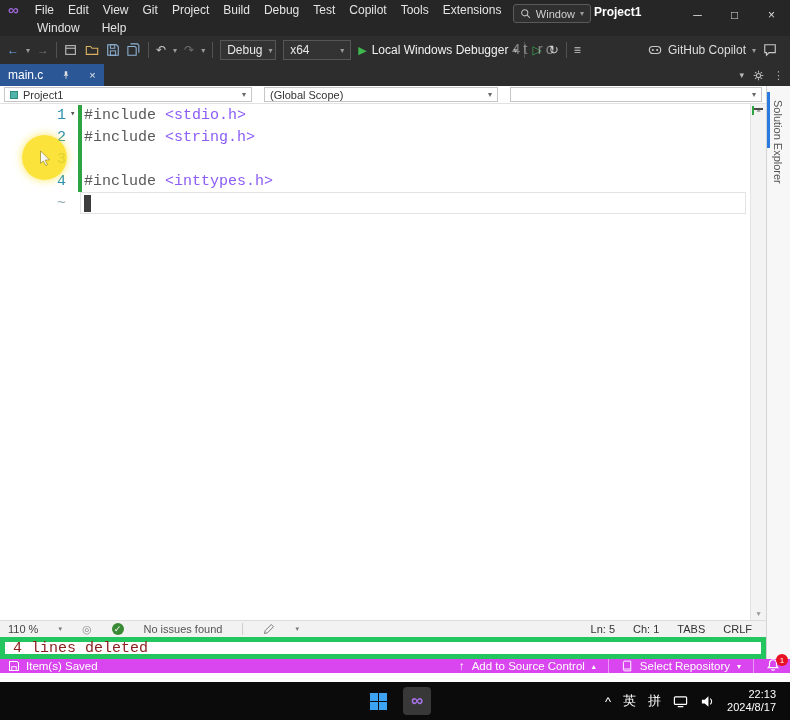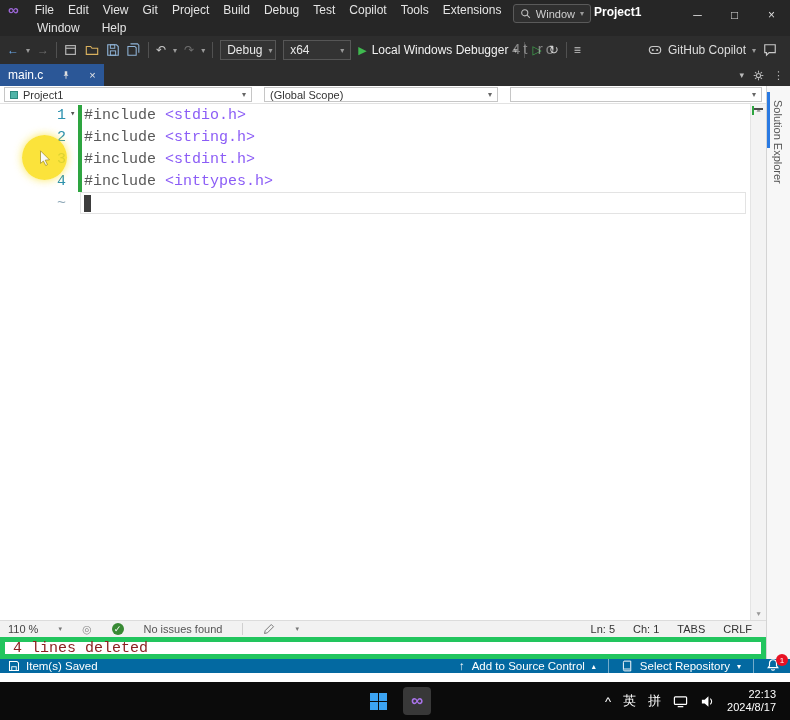--- a/index.html
+++ b/index.html
@@ -69,21 +69,21 @@
 
   
   .vim-bar { position:absolute; top:637px; left:0; width:766px; height:22px; background:#fff; border:5px solid #22c55e; display:flex; align-items:center; padding-left:8px; font-family:"Liberation Mono","DejaVu Sans Mono",monospace; font-size:15px; color:#8b2020; }
 
   
   .right-strip { position:absolute; top:86px; left:766px; width:24px; height:573px; background:#f7f7f7; border-left:1px solid #d4d4d4; }
   .rs-blue-bar { position:absolute; left:0; top:6px; width:3px; height:56px; background:#2a7ae2; }
   .rs-label { position:absolute; top:14px; left:5px; writing-mode:vertical-rl; font-size:11px; color:#555; white-space:nowrap; }
 
   
-  .statusbar { position:absolute; top:659px; left:0; width:790px; height:14px; background:#0369a1; color:#fff; font-size:11.5px; display:flex; align-items:center; padding:0 8px; }
+  .statusbar { position:absolute; top:659px; left:0; width:790px; height:14px; background:#d946ef; color:#fff; font-size:11.5px; display:flex; align-items:center; padding:0 8px; }
   .sb-left { display:flex; align-items:center; gap:6px; }
   .sb-right { margin-left:auto; display:flex; align-items:center; gap:7px; }
   .sb-sep { width:1px; height:14px; background:rgba(255,255,255,0.45); margin:0 5px; }
   .bell-wrap { position:relative; width:16px; height:16px; }
   .badge { position:absolute; top:-4px; right:-6px; min-width:12px; height:12px; border-radius:6px; background:#e81123; color:#fff; font-size:8px; display:flex; align-items:center; justify-content:center; padding:0 2px; }
 
   
   .taskbar { position:absolute; top:682px; left:0; width:790px; height:38px; background:#0b0b0b; color:#fff; }
   .tb-center { position:absolute; left:364px; top:5px; display:flex; gap:11px; }
   .task-icon { width:28px; height:28px; display:flex; align-items:center; justify-content:center; border-radius:4px; }
@@ -257,21 +257,20 @@
     <div class="code-row">
       <span class="gutter">1</span>
       <span class="code-text"><span class="pp">#include</span><span class="hdr"> &lt;stdio.h&gt;</span></span>
     </div>
     <div class="code-row">
       <span class="gutter">2</span>
       <span class="code-text"><span class="pp">#include</span><span class="hdr"> &lt;string.h&gt;</span></span>
     </div>
     <div class="code-row">
       <span class="gutter">3</span>
-      <span class="code-text"><span class="pp">#include</span><span class="hdr"> &lt;stdint.h&gt;</span></span>
     </div>
     <div class="code-row">
       <span class="gutter">4</span>
       <span class="code-text"><span class="pp">#include</span><span class="hdr"> &lt;inttypes.h&gt;</span></span>
     </div>
     <div class="code-row">
       <span class="gutter tilde">~</span>
       <span class="cursor-block"></span>
       <div class="current-line-box"></div>
     </div>

